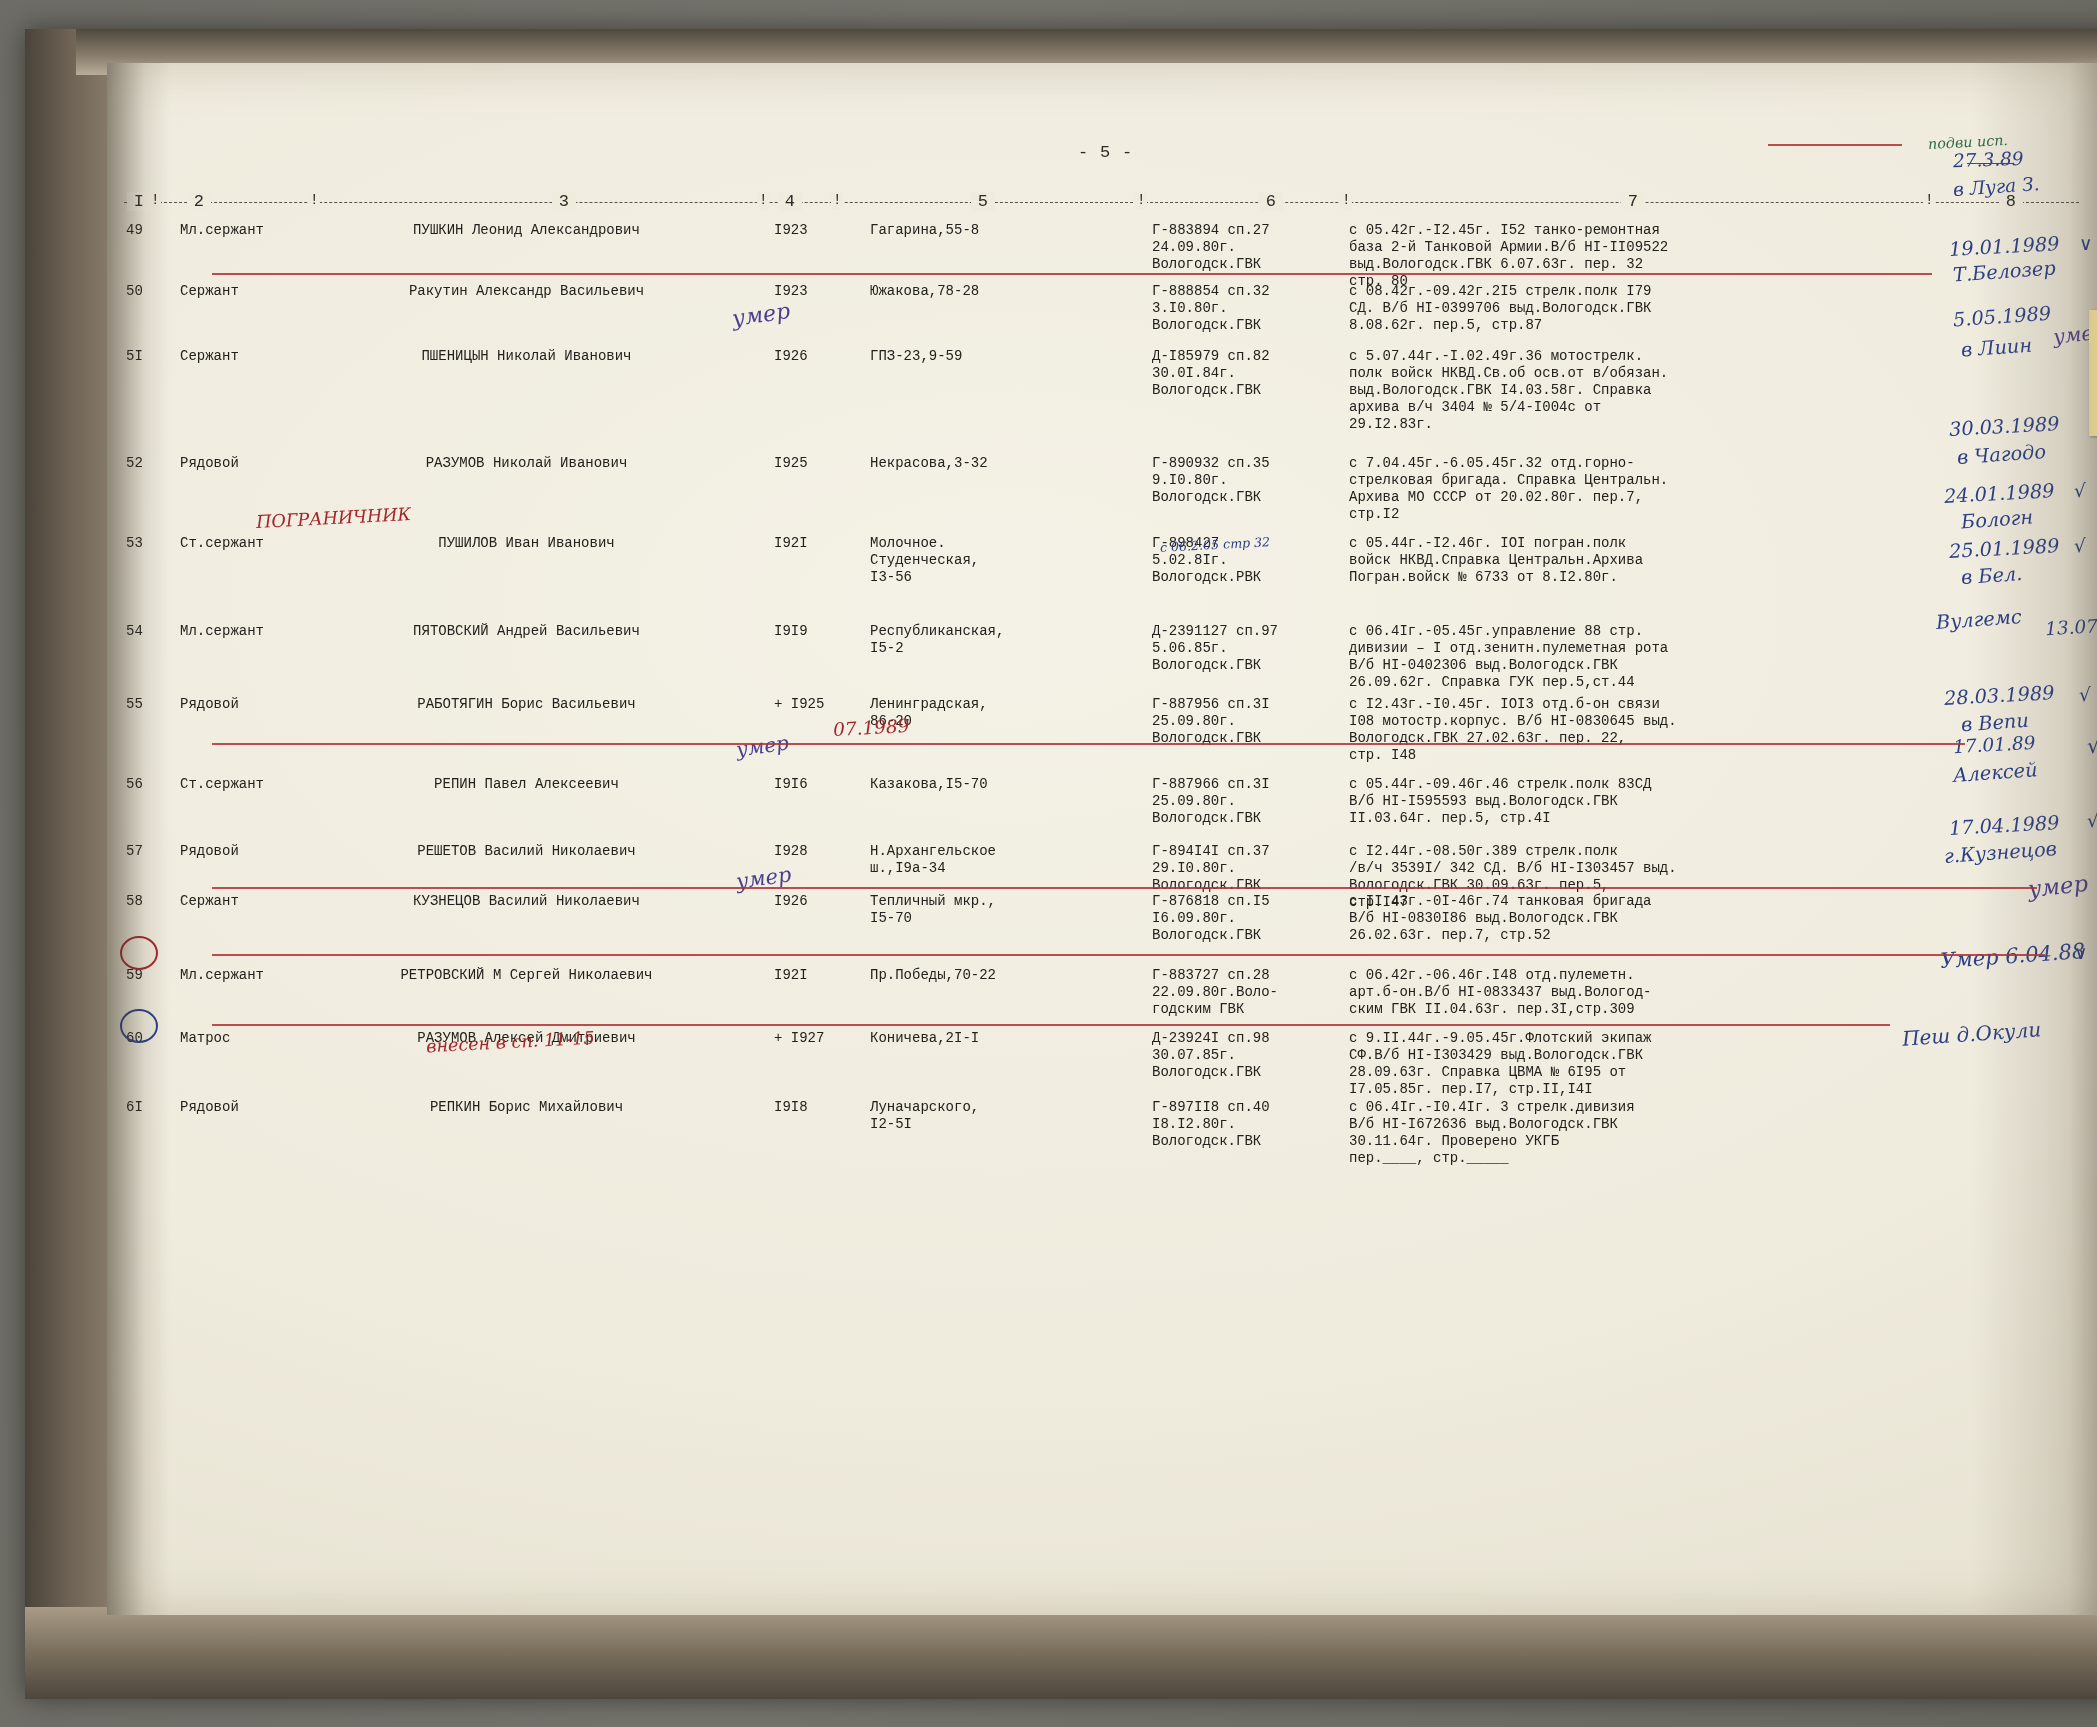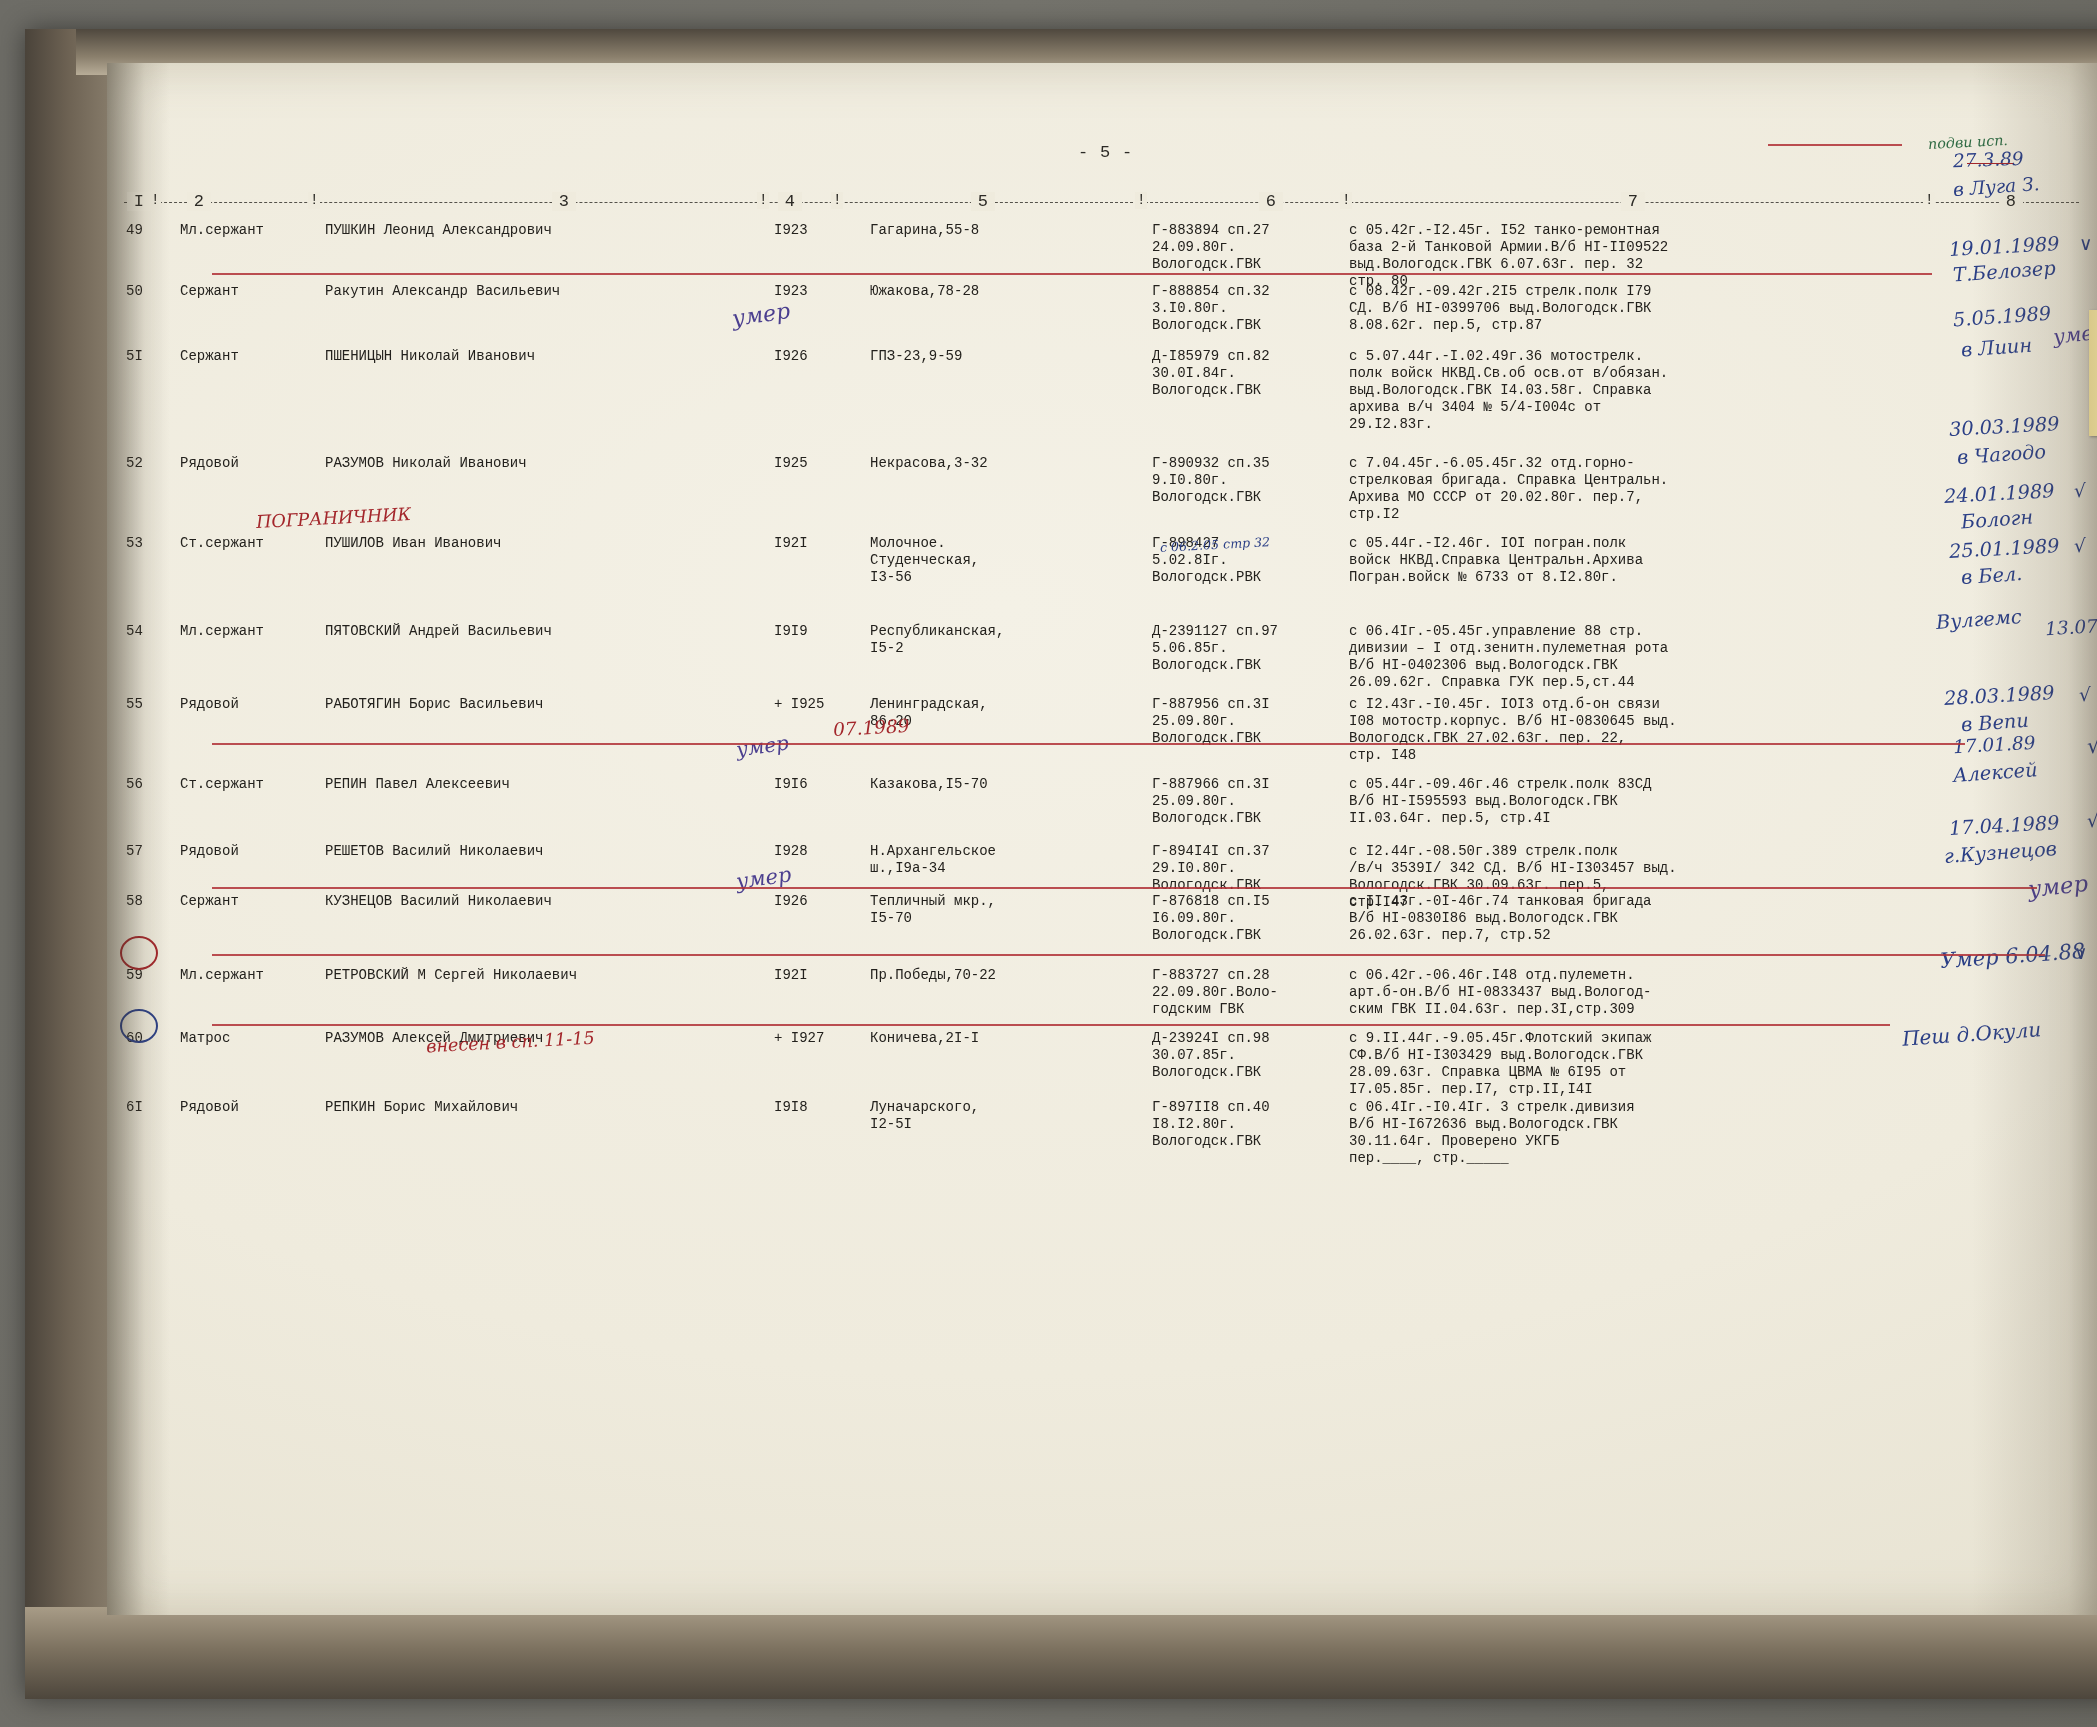--- a/index.html
+++ b/index.html
@@ -178,21 +178,21 @@
   }
   .cell {
     position: absolute;
     font-size: 14px;
     line-height: 17px;
     color: #23211d;
     white-space: pre-line;
   }
   .c1 { left: 19px;   width: 42px; text-align: left; }
   .c2 { left: 73px;  width: 138px; }
-  .c3 { left: 218px;  width: 403px; }
+  .c3 { left: 218px;  width: 403px; text-align: center; }
   .c4 { left: 667px; width: 80px; }
   .c5 { left: 763px; width: 264px; }
   .c6 { left: 1045px; width: 193px; }
   .c7 { left: 1242px; width: 583px; }
 
   .cell.num { font-size: 14px; }
 
   
   .hand {
     position: absolute;

